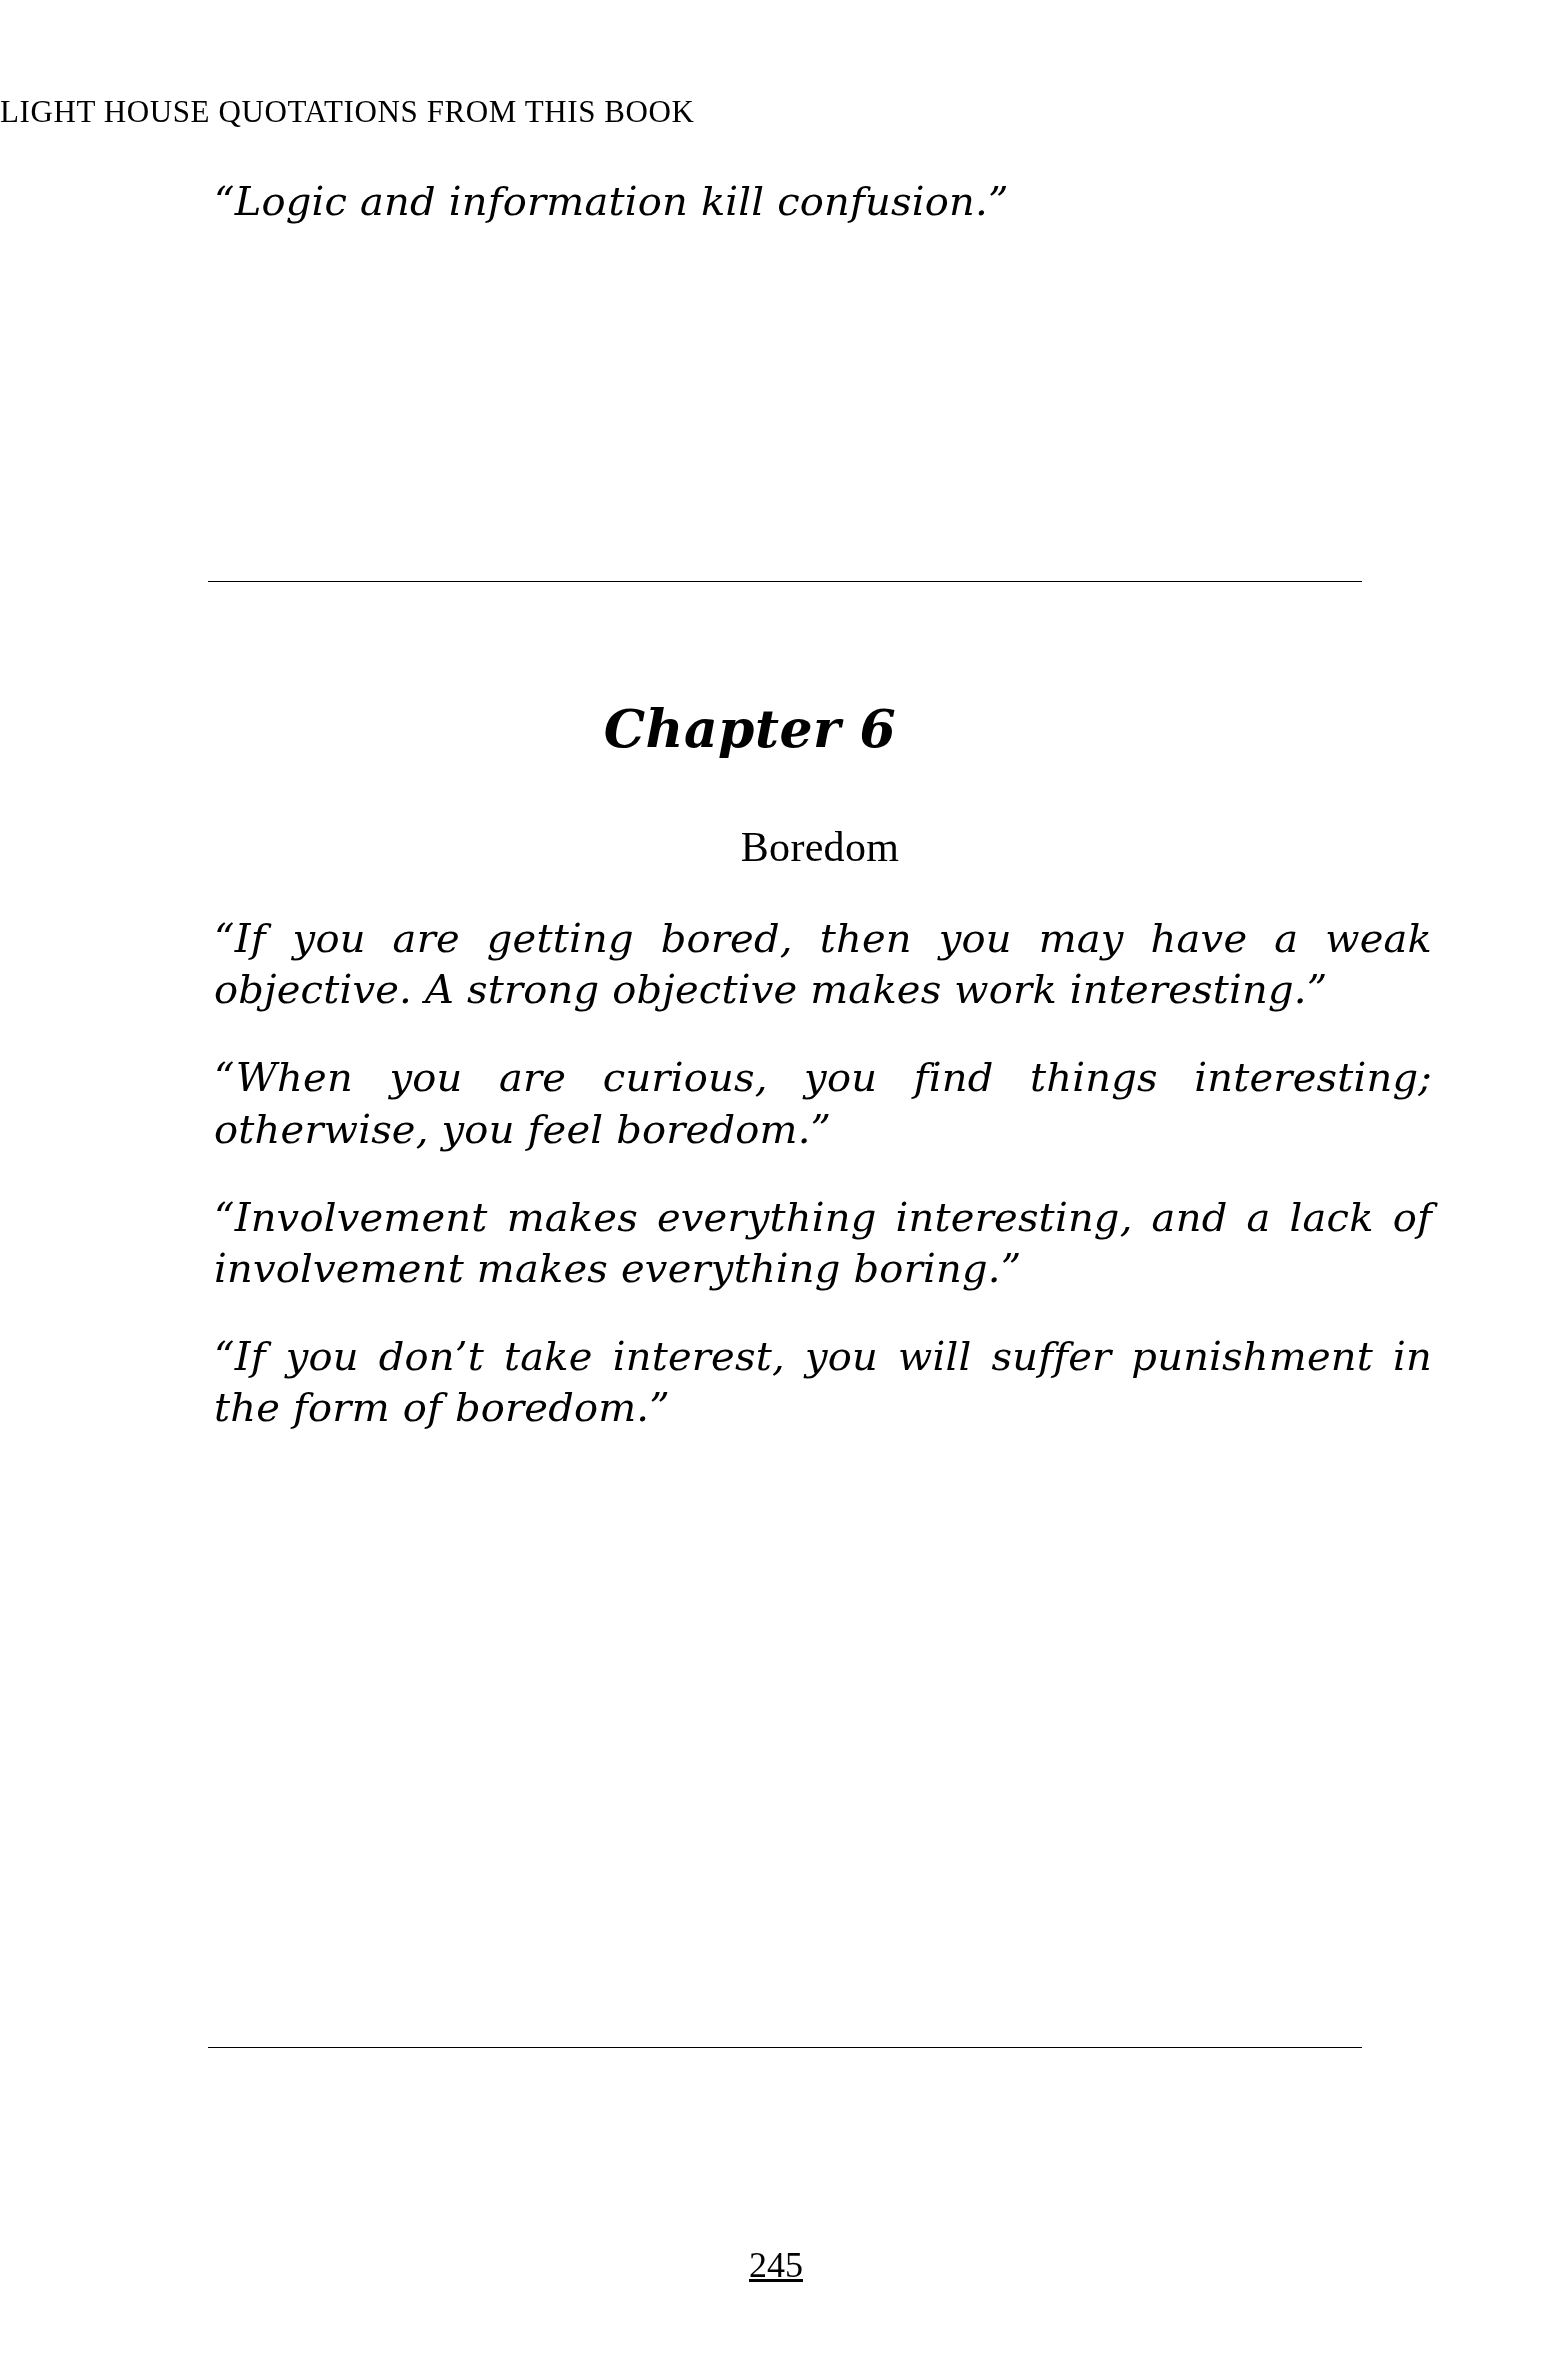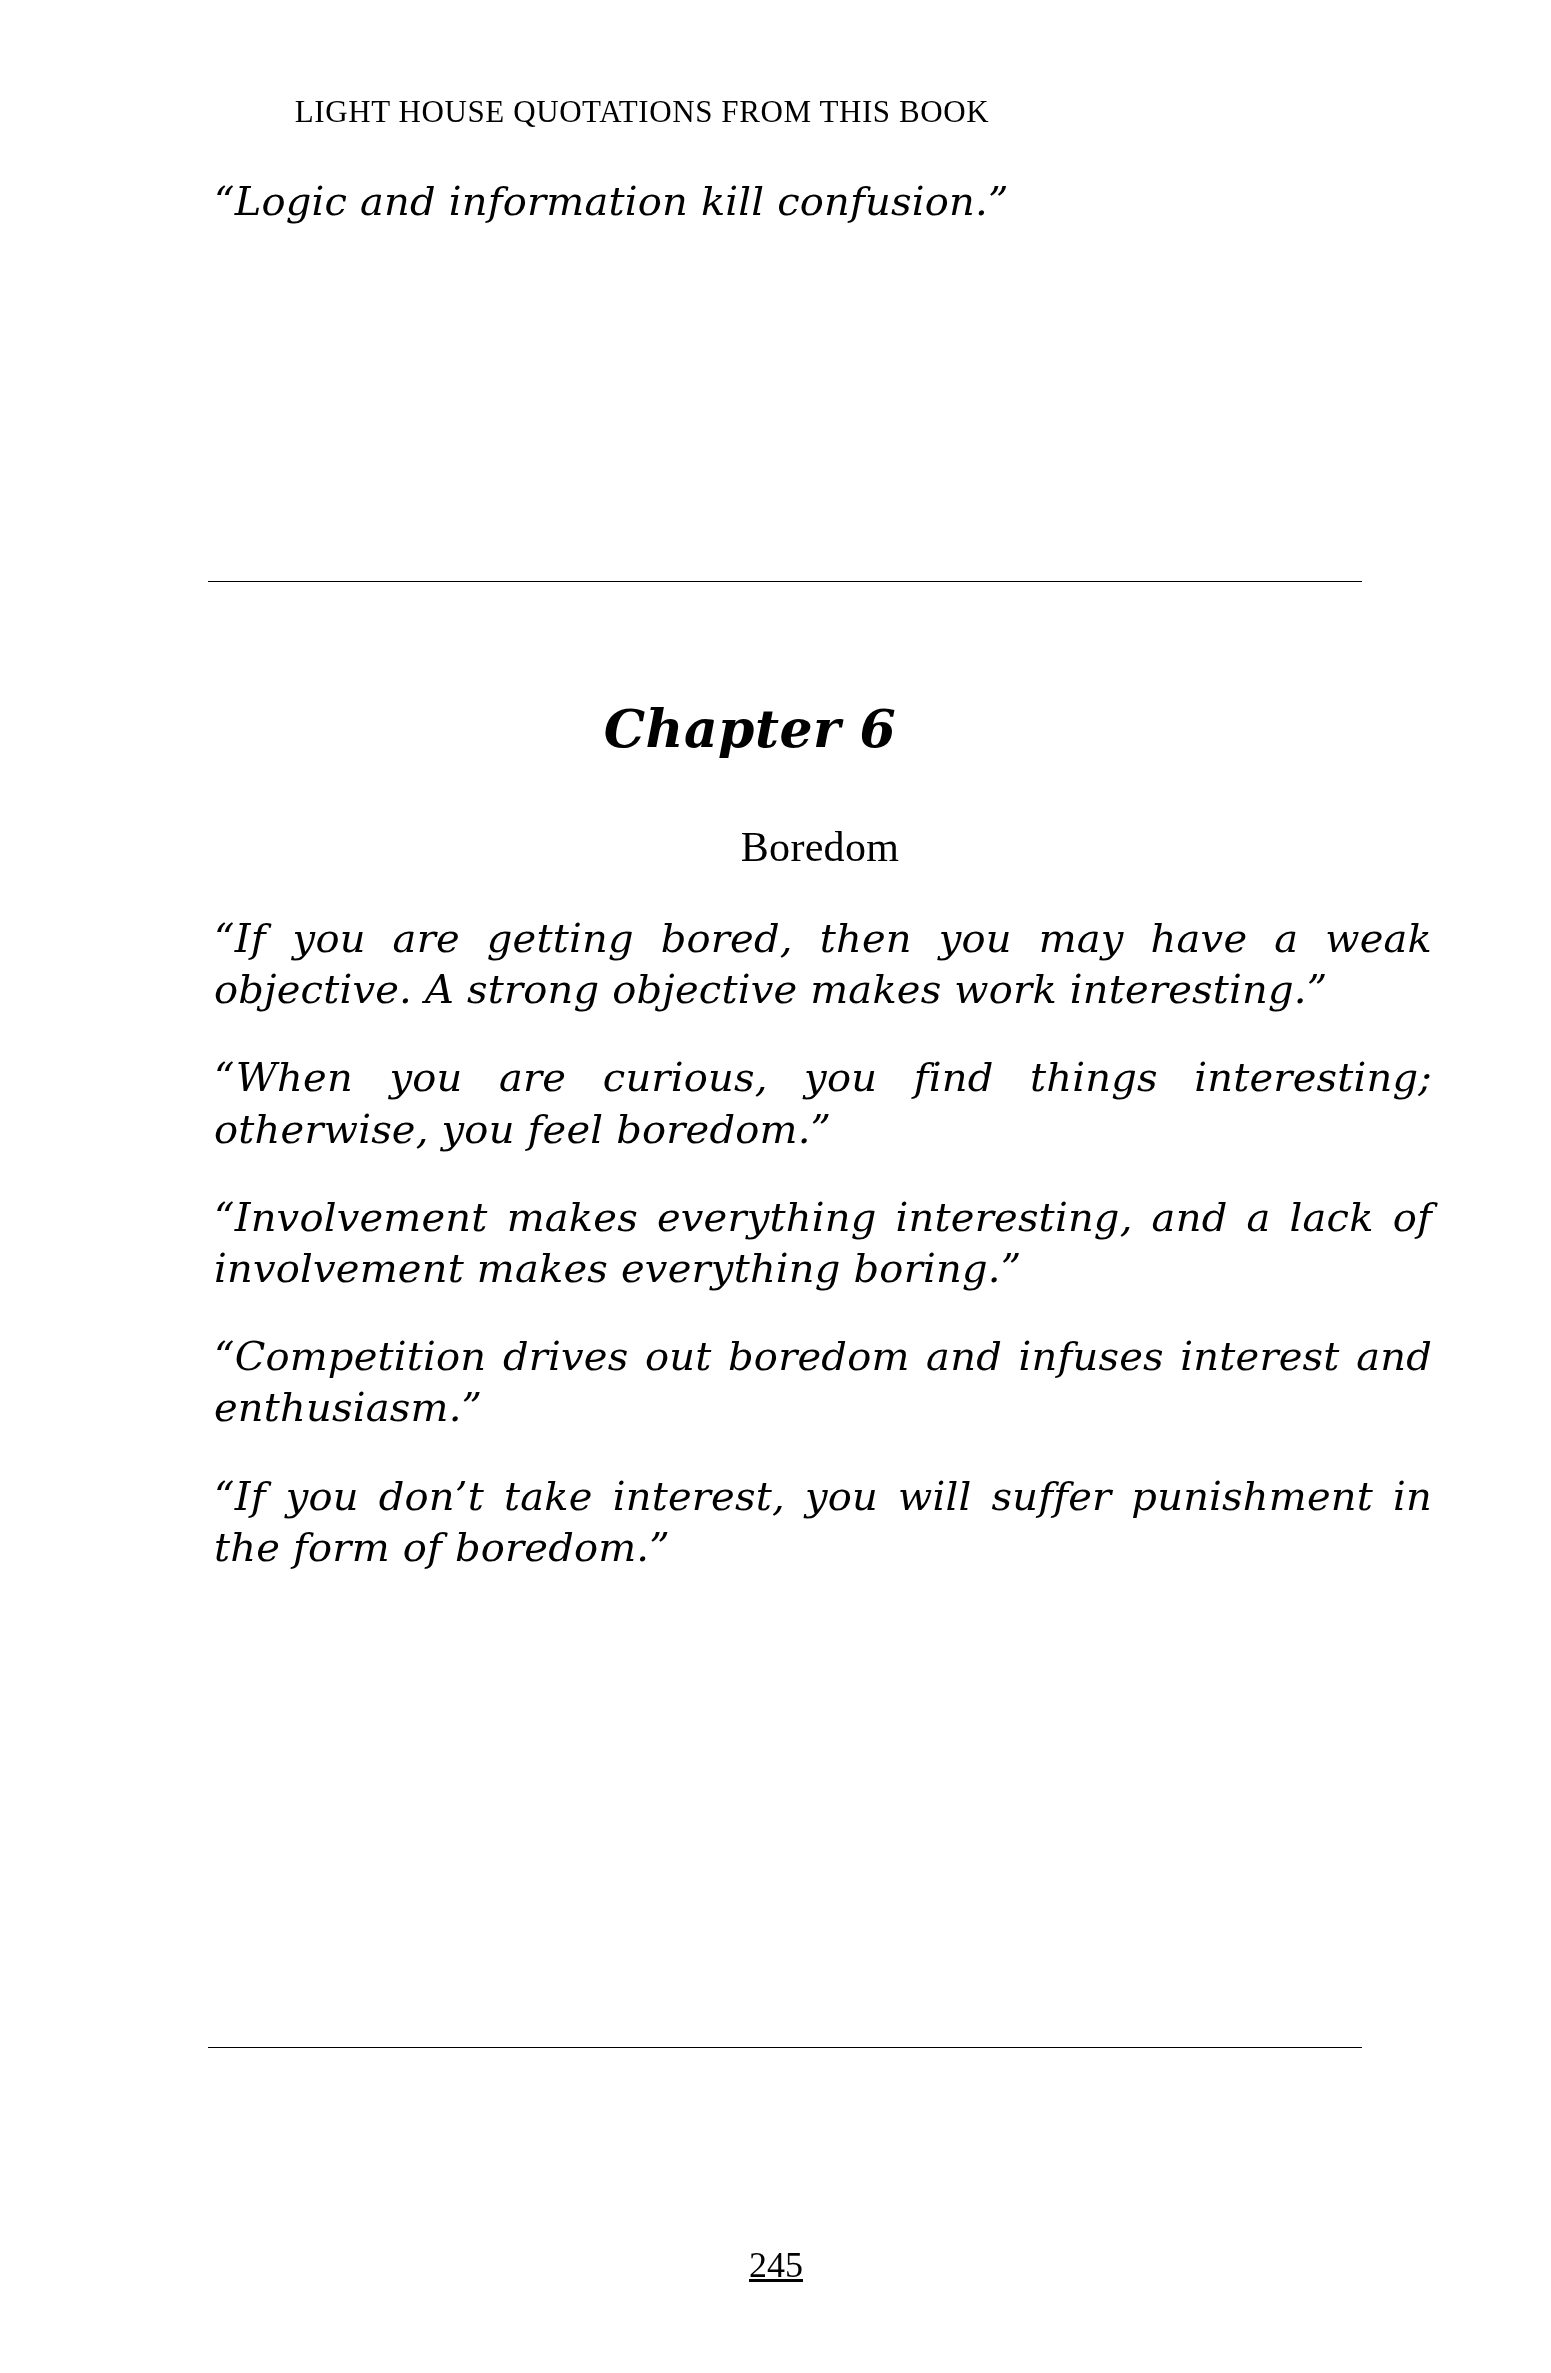--- a/index.html
+++ b/index.html
@@ -23,21 +23,20 @@
     height: 2373px;
     box-sizing: border-box;
   }
 
   
   .running-head {
     position: absolute;
     top: 94px;
     left: 0;
     width: 1284px;
-    text-align: center;
     font-family: "Liberation Serif", serif;
     font-size: 31px;
     letter-spacing: 0.6px;
     font-variant: small-caps;
     white-space: nowrap;
   }
 
   
   .content {
     position: absolute;
@@ -126,21 +125,20 @@
   <div class="rule" id="rule-top"></div>
 
   <div class="chapter-title">Chapter 6</div>
 
   <div class="chapter-subtitle">Boredom</div>
 
   <div class="body-block">
     <p class="quote">“If you are getting bored, then you may have a weak objective. A strong objective makes work interesting.”</p>
     <p class="quote">“When you are curious, you find things interesting; otherwise, you feel boredom.”</p>
     <p class="quote">“Involvement makes everything interesting, and a lack of involvement makes everything boring.”</p>
-    <p class="quote">“Competition drives out boredom and infuses interest and enthusiasm.”</p>
     <p class="quote last-of-group">“If you don’t take interest, you will suffer punishment in the form of boredom.”</p>
   </div>
 
   <div class="rule" id="rule-bottom"></div>
 
   <div class="folio">245</div>
 
 </div>
 
 

